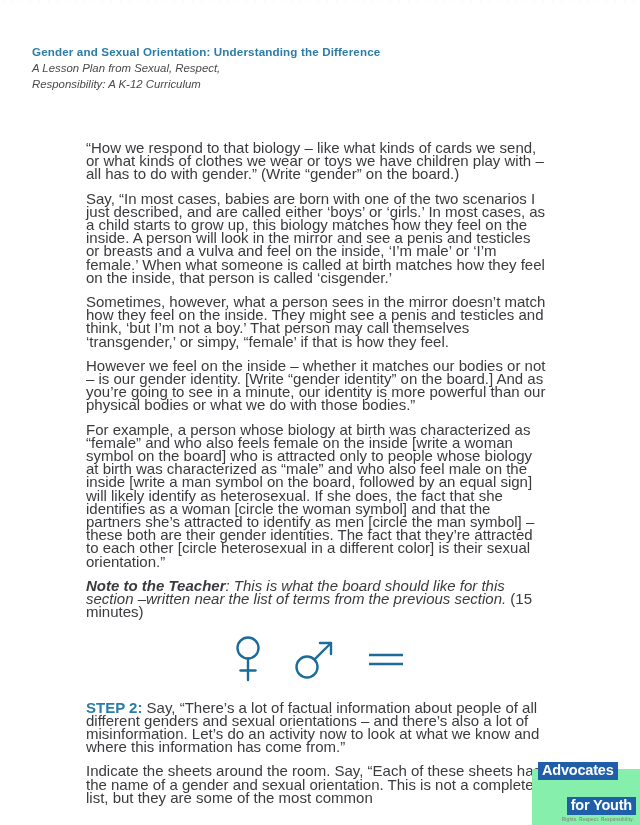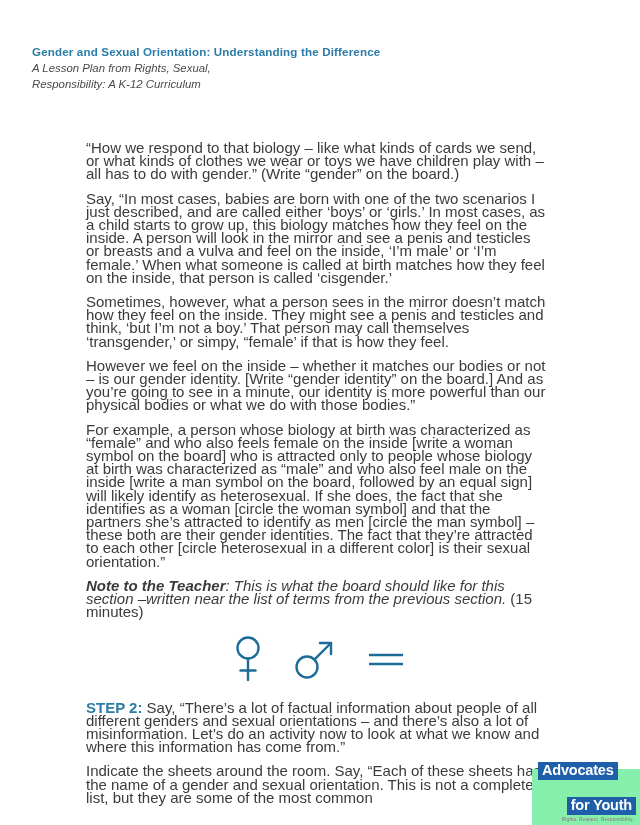--- a/index.html
+++ b/index.html
@@ -157,21 +157,21 @@
 </head>
 <body>
 
 <div class="page">
 
   <div class="scan-noise"></div>
 
   <div class="doc-header">
     <div class="doc-title">Gender and Sexual Orientation: Understanding the Difference</div>
     <div class="doc-subtitle">
-      <span class="doc-subtitle-line">A Lesson Plan from Rights, Sexual,</span>
+      <span class="doc-subtitle-line">A Lesson Plan from Sexual, Respect,</span>
       <span class="doc-subtitle-line">Responsibility: A K-12 Curriculum</span>
     </div>
   </div>
 
   <div class="body-col">
 
     <p class="para">“How we respond to that biology – like what kinds of cards we send, or what kinds of clothes we wear or toys we have children play with – all has to do with gender.” (Write “gender” on the board.)</p>
     <p class="para">Say, “In most cases, babies are born with one of the two scenarios I just described, and are called either ‘boys’ or ‘girls.’ In most cases, as a child starts to grow up, this biology matches how they feel on the inside. A person will look in the mirror and see a penis and testicles or breasts and a vulva and feel on the inside, ‘I’m male’ or ‘I’m female.’ When what someone is called at birth matches how they feel on the inside, that person is called ‘cisgender.’</p>
     <p class="para">Sometimes, however, what a person sees in the mirror doesn’t match how they feel on the inside. They might see a penis and testicles and think, ‘but I’m not a boy.’ That person may call themselves ‘transgender,’ or simpy, “female’ if that is how they feel.</p>
     <p class="para">However we feel on the inside – whether it matches our bodies or not – is our gender identity. [Write “gender identity” on the board.] And as you’re going to see in a minute, our identity is more powerful than our physical bodies or what we do with those bodies.”</p>

